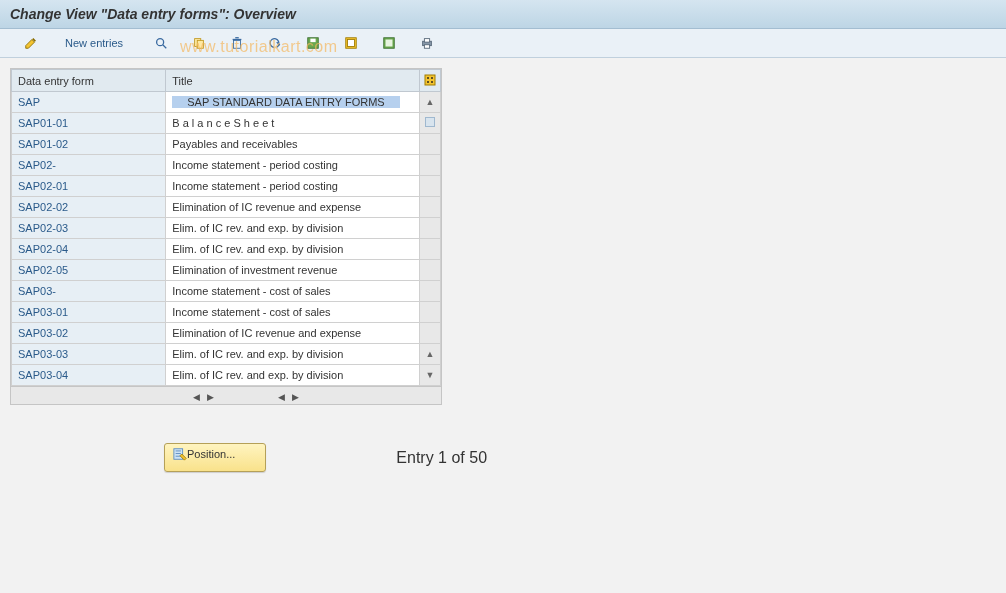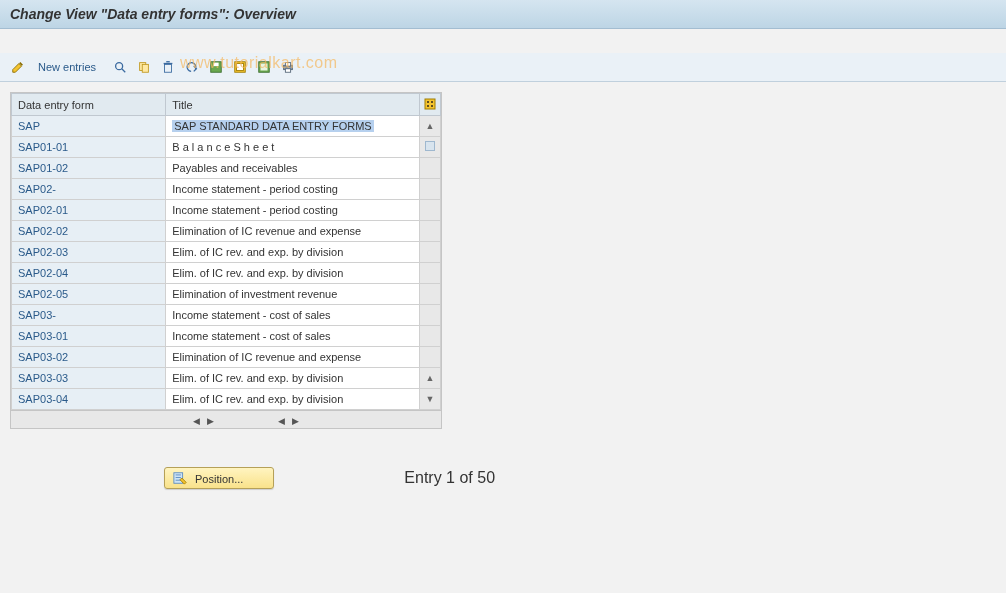--- a/index.html
+++ b/index.html
@@ -17,27 +17,26 @@
       border-bottom: 1px solid #a3bdd1;
     }
     .title-bar h1 {
       font-size: 14px;
       font-style: italic;
       font-weight: bold;
       color: #333;
     }
     .toolbar {
       background: #eaf1f7;
-      padding: 4px 7px;
+      padding: 4px 20px;
       border-bottom: 1px solid #c0d0dd;
       display: flex;
       align-items: center;
-      gap: 2px;
+      gap: 16px;
       position: relative;
-      margin-top: 24px;
     }
     .toolbar-btn {
       display: inline-flex;
       align-items: center;
       justify-content: center;
       min-width: 20px;
       height: 20px;
       border: 1px solid transparent;
       background: transparent;
       cursor: pointer;
@@ -46,21 +45,21 @@
     }
     .new-entries {
       color: #2a5a8a;
       font-size: 11px;
       padding: 2px 6px;
       margin-right: 4px;
     }
     .watermark {
       position: absolute;
       left: 180px;
-      top: 1px;
+      top: 9px;
       font-size: 16px;
       color: #f5b860;
       opacity: 0.7;
       font-weight: normal;
       pointer-events: none;
       letter-spacing: 0.5px;
     }
     .content {
       padding: 10px;
       background: #f2f2f2;
@@ -99,21 +98,21 @@
       white-space: nowrap;
       overflow: hidden;
     }
     .data-table td.code-col {
       background: #e7eff5;
       color: #2a5a8a;
     }
     .data-table tr:first-child td.title-col .cell-text {
       background: #b6d0ee;
       display: inline-block;
-      padding: 0 2px;
+      padding: 0 15px;
     }
     .scroll-cell {
       background: #e8e8e8 !important;
       padding: 0 !important;
       text-align: center;
       vertical-align: middle;
     }
     .config-icon { width:12px; height:12px; }
     .hscroll {
       height: 18px;
@@ -130,24 +129,23 @@
       display: flex;
       align-items: center;
       margin-top: 38px;
       padding-left: 154px;
       gap: 130px;
     }
     .position-btn {
       background: linear-gradient(to bottom, #fff4c0, #f9e28b);
       border: 1px solid #b5a058;
       border-radius: 3px;
-      padding: 3px 30px 3px 8px;
+      padding: 3px 30px 10px 8px;
       display: inline-flex;
-      align-items: flex-end;
-      gap: 8px;
+      align-items: center;
       cursor: pointer;
       font-size: 11px;
       color: #333;
       box-shadow: 0 1px 1px rgba(0,0,0,0.15);
     }
     .position-btn svg { width:14px; height:14px; }
     .entry-text { color: #333; font-size: 16px; }
     .t-icon { width:14px; height:14px; display:block; }
     .scroll-arrow { font-size: 9px; color: #666; display:block; line-height: 18px;}
   </style>

